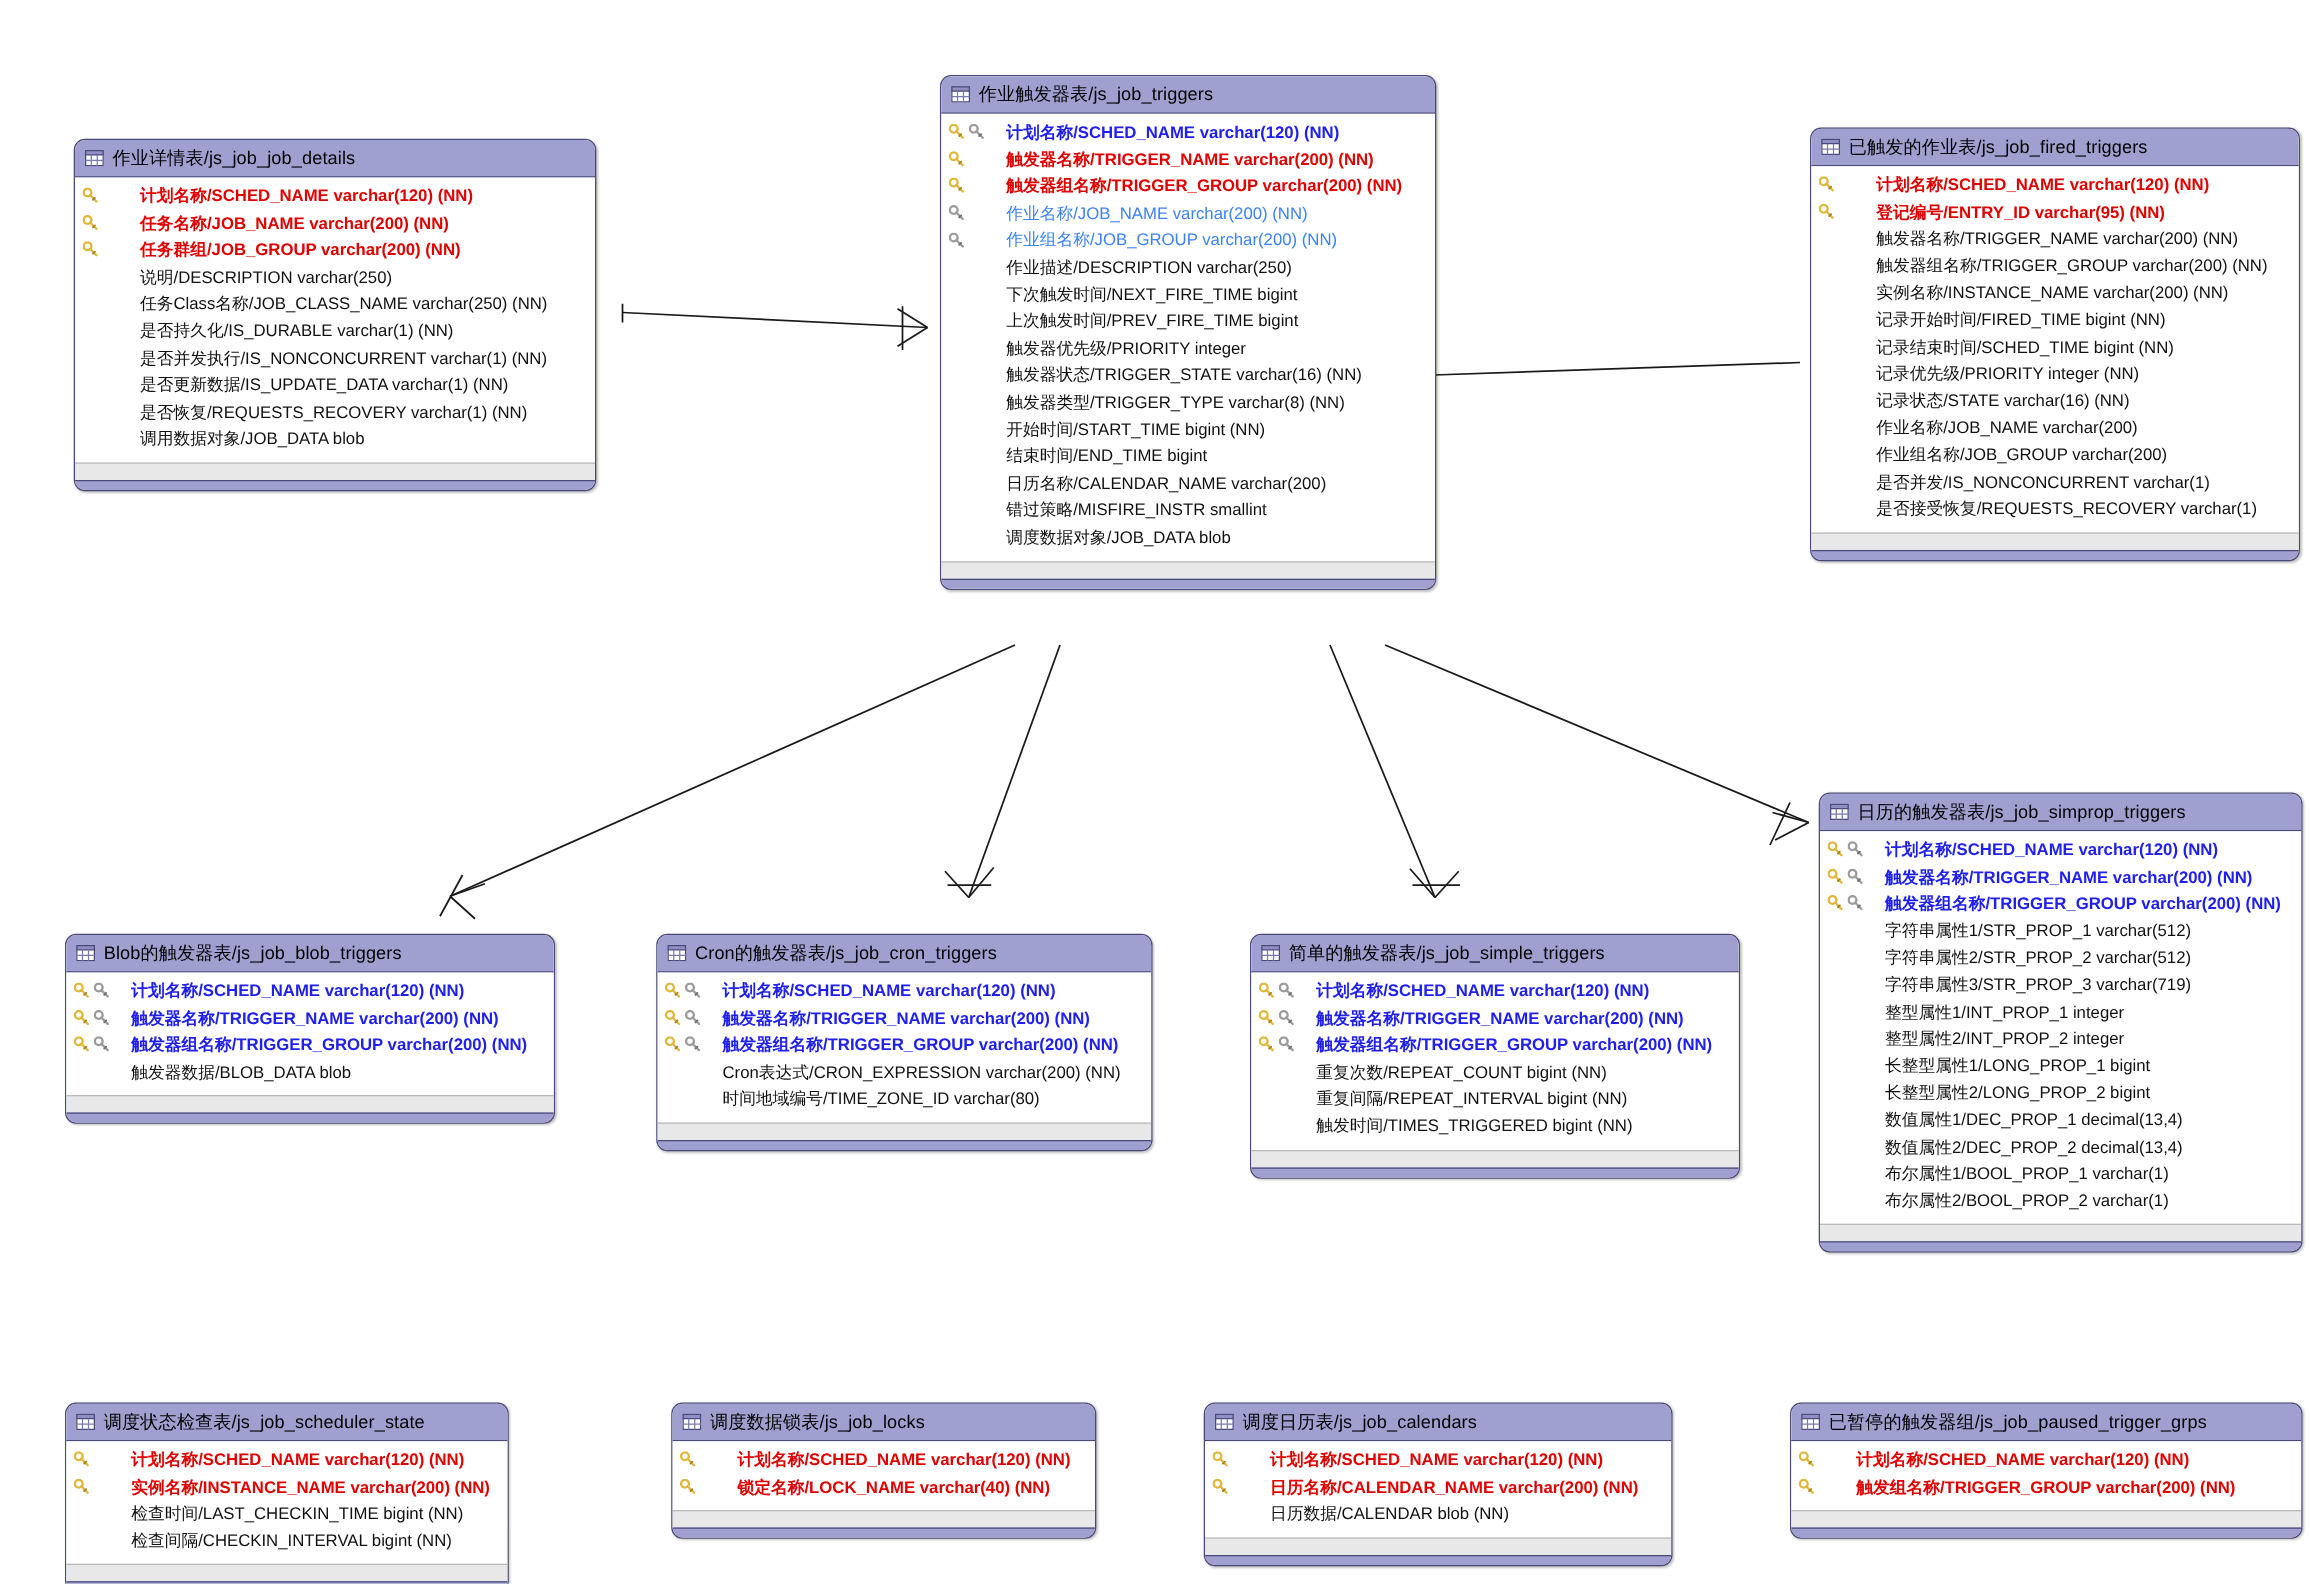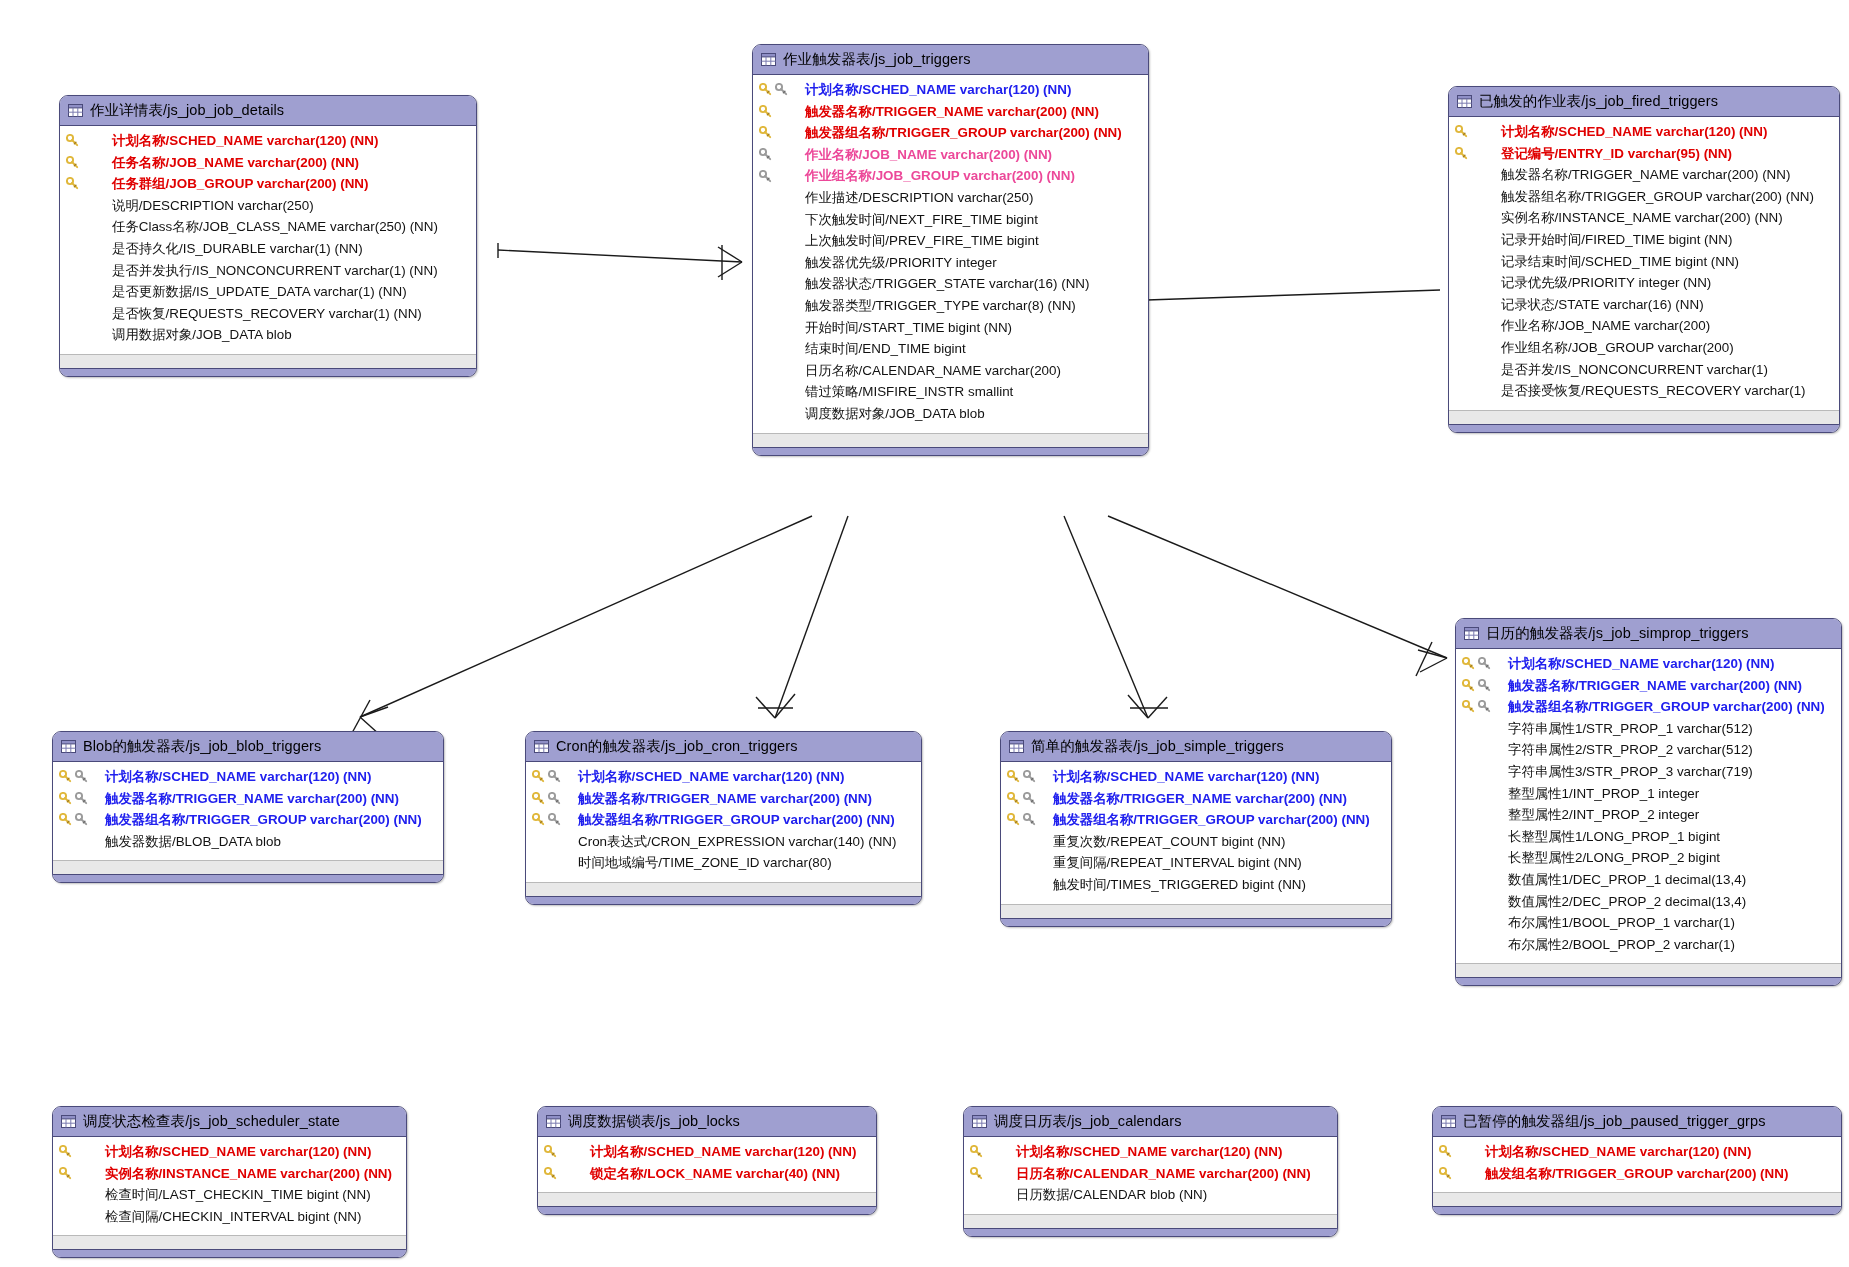--- a/index.html
+++ b/index.html
@@ -5,35 +5,35 @@
   html,body{margin:0;padding:0;background:#ffffff;}
   body{width:1849px;height:1267px;position:relative;overflow:hidden;
        font-family:"Liberation Sans","DejaVu Sans",sans-serif;}
   #canvas{position:absolute;left:0;top:0;width:1849px;height:1267px;}
   svg.links{position:absolute;left:0;top:0;width:1849px;height:1267px;pointer-events:none;z-index:1;}
   svg.links line, svg.links path{stroke:#1a1a1a;stroke-width:1.4;fill:none;}
 
   .tbl{position:absolute;z-index:2;background:#ffffff;
        border:1px solid #4a4a7a;border-radius:9px;
        box-shadow:1px 1px 2px rgba(0,0,0,.25);
-       overflow:hidden;}
+       overflow:hidden;margin-top:16px;}
   .tbl-hd{background:#9f9fd0;border-bottom:1px solid #4a4a7a;
           padding:5px 9px 5px 8px;display:flex;align-items:center;gap:7px;
           font-size:14.5px;color:#000;white-space:nowrap;}
   .tbl-hd .tname{font-weight:400;letter-spacing:.1px;}
   .tbl-body{background:#fff;padding:4px 0 8px 0;}
   .tbl-ft{background:#e8e8e8;height:13px;border-top:1px solid #b9b9b9;}
   .tbl-ft2{background:#9f9fd0;height:7px;border-top:1px solid #4a4a7a;}
 
   .row{display:flex;align-items:center;height:21.6px;padding:0 10px 0 6px;white-space:nowrap;}
   .keys{width:46px;min-width:46px;display:flex;gap:3px;align-items:center;}
   .col{font-size:13.4px;line-height:1;}
   .c-pk{color:#e00000;font-weight:bold;}
   .c-pkfk{color:#2020ee;font-weight:bold;}
-  .c-fk{color:#ec4899;font-weight:bold;}
+  .c-fk{color:#3b82f6;font-weight:normal;}
   .c-plain{color:#111;font-weight:normal;}
 
   .kicon{width:13px;height:13px;display:inline-block;position:relative;}
   .kicon svg{display:block;}
 
   .ticon{width:15px;height:13px;display:inline-block;}
 </style>
 </head>
 <body>
 
@@ -660,21 +660,21 @@
                 <circle cx="4" cy="4" r="1.05" fill="#fff"></circle>
                 <path d="M6 6 L11.2 11.2" stroke="#9b9b9b" stroke-width="1.9" stroke-linecap="round"></path>
                 <path d="M8.4 9.8 L9.9 8.3" stroke="#6e6e6e" stroke-width="1.5" stroke-linecap="round"></path>
               </svg>
             </span>
           </span>
           <span class="col c-pkfk">触发器组名称/TRIGGER_GROUP varchar(200) (NN)</span>
         </div>
         <div class="row">
           <span class="keys"></span>
-          <span class="col c-plain">Cron表达式/CRON_EXPRESSION varchar(140) (NN)</span>
+          <span class="col c-plain">Cron表达式/CRON_EXPRESSION varchar(200) (NN)</span>
         </div>
         <div class="row">
           <span class="keys"></span>
           <span class="col c-plain">时间地域编号/TIME_ZONE_ID varchar(80)</span>
         </div>
       </div>
       <div class="tbl-ft"></div>
       <div class="tbl-ft2"></div>
     </div>
     <div class="tbl" style="left: 1000px; top: 731px; width: 390px;">

